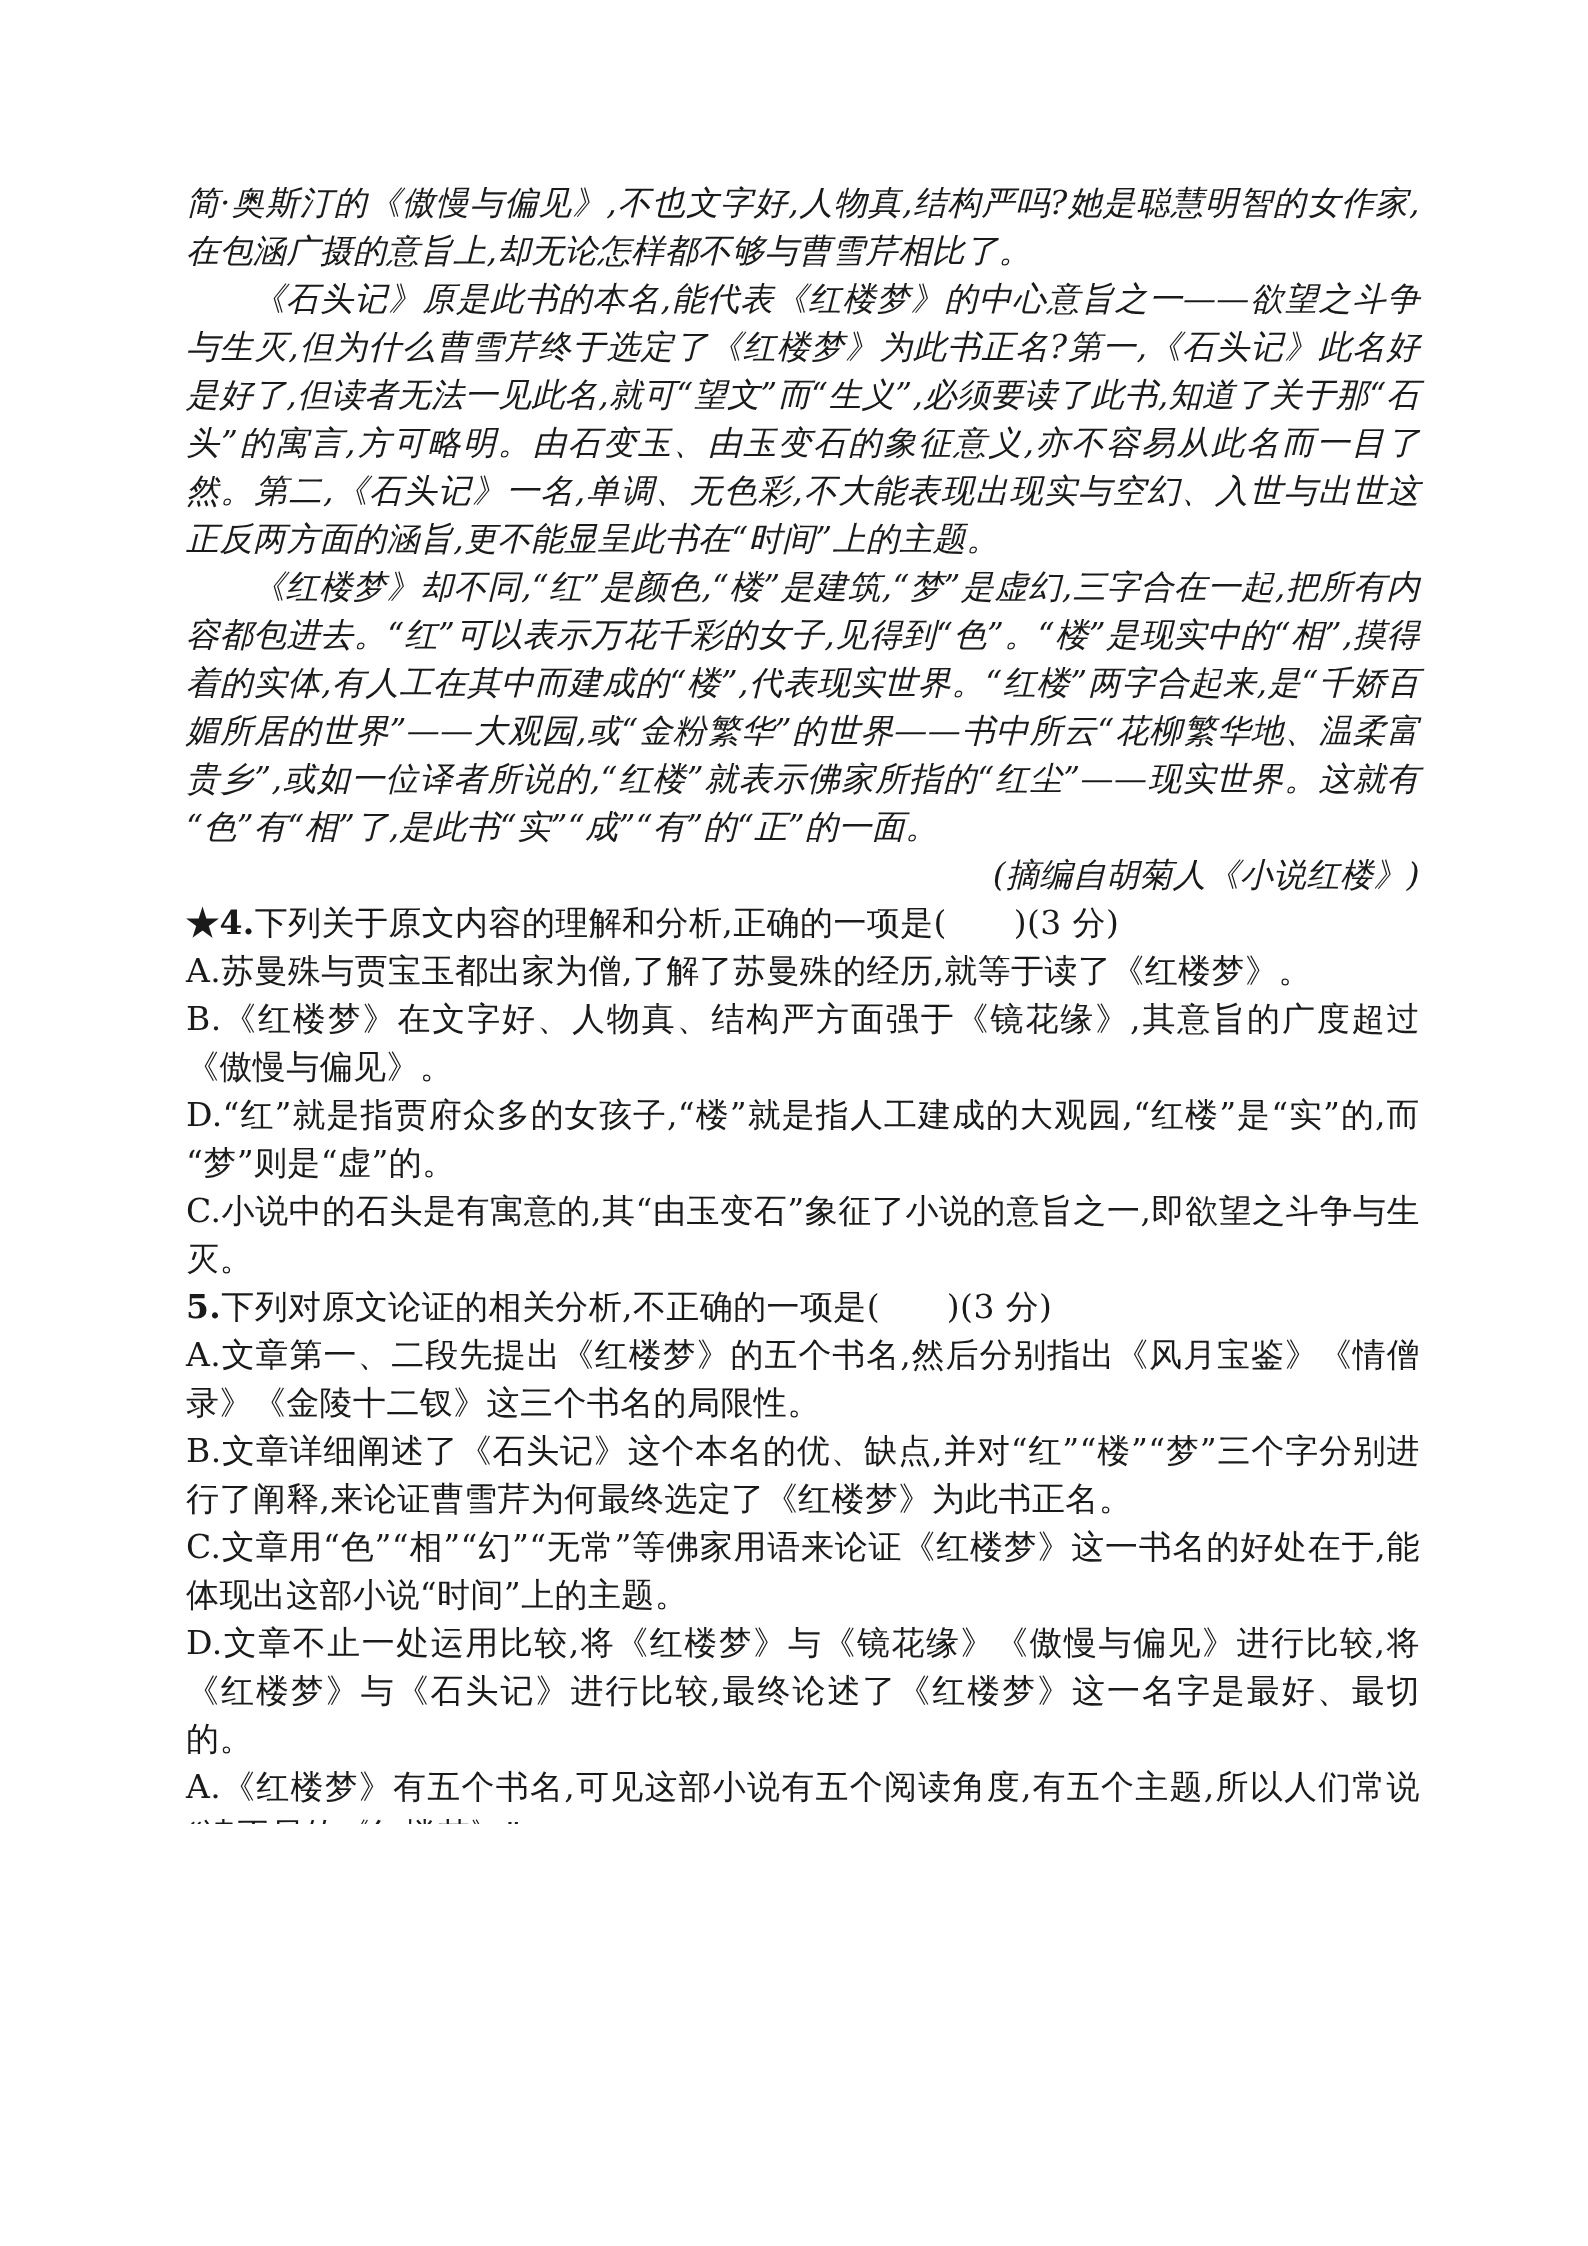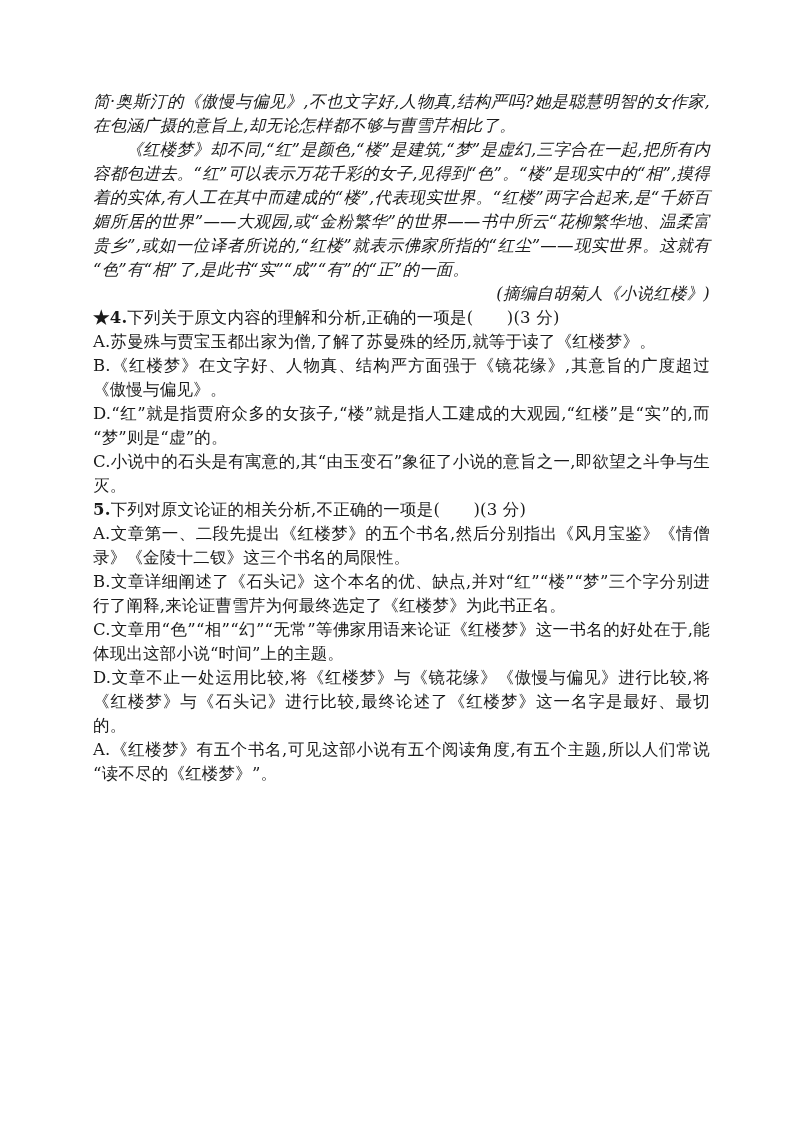--- a/index.html
+++ b/index.html
@@ -51,20 +51,21 @@
   }
 </style>
 </head>
 <body>
 
 <div class="page">
   <main class="content">
 
     <section class="passage">
       <p class="para">简·奥斯汀的《傲慢与偏见》,不也文字好,人物真,结构严吗?她是聪慧明智的女作家,在包涵广摄的意旨上,却无论怎样都不够与曹雪芹相比了。</p>
+      <p class="para indent">《石头记》原是此书的本名,能代表《红楼梦》的中心意旨之一——欲望之斗争与生灭,但为什么曹雪芹终于选定了《红楼梦》为此书正名?第一,《石头记》此名好是好了,但读者无法一见此名,就可“望文”而“生义”,必须要读了此书,知道了关于那“石头”的寓言,方可略明。由石变玉、由玉变石的象征意义,亦不容易从此名而一目了然。第二,《石头记》一名,单调、无色彩,不大能表现出现实与空幻、入世与出世这正反两方面的涵旨,更不能显呈此书在“时间”上的主题。</p>
       <p class="para indent">《红楼梦》却不同,“红”是颜色,“楼”是建筑,“梦”是虚幻,三字合在一起,把所有内容都包进去。“红”可以表示万花千彩的女子,见得到“色”。“楼”是现实中的“相”,摸得着的实体,有人工在其中而建成的“楼”,代表现实世界。“红楼”两字合起来,是“千娇百媚所居的世界”——大观园,或“金粉繁华”的世界——书中所云“花柳繁华地、温柔富贵乡”,或如一位译者所说的,“红楼”就表示佛家所指的“红尘”——现实世界。这就有“色”有“相”了,是此书“实”“成”“有”的“正”的一面。</p>
       <p class="attribution">(摘编自胡菊人《小说红楼》)</p>
     </section>
 
     <section class="questions">
 
       <div class="question">
         <p class="stem"><span class="star">★</span><span class="qprefix">4.</span><span>下列关于原文内容的理解和分析,正确的一项是(　　)(3 分)</span></p>
         <p class="option"><span class="option-label">A.</span><span>苏曼殊与贾宝玉都出家为僧,了解了苏曼殊的经历,就等于读了《红楼梦》。</span></p>
         <p class="option"><span class="option-label">B.</span><span>《红楼梦》在文字好、人物真、结构严方面强于《镜花缘》,其意旨的广度超过《傲慢与偏见》。</span></p>

